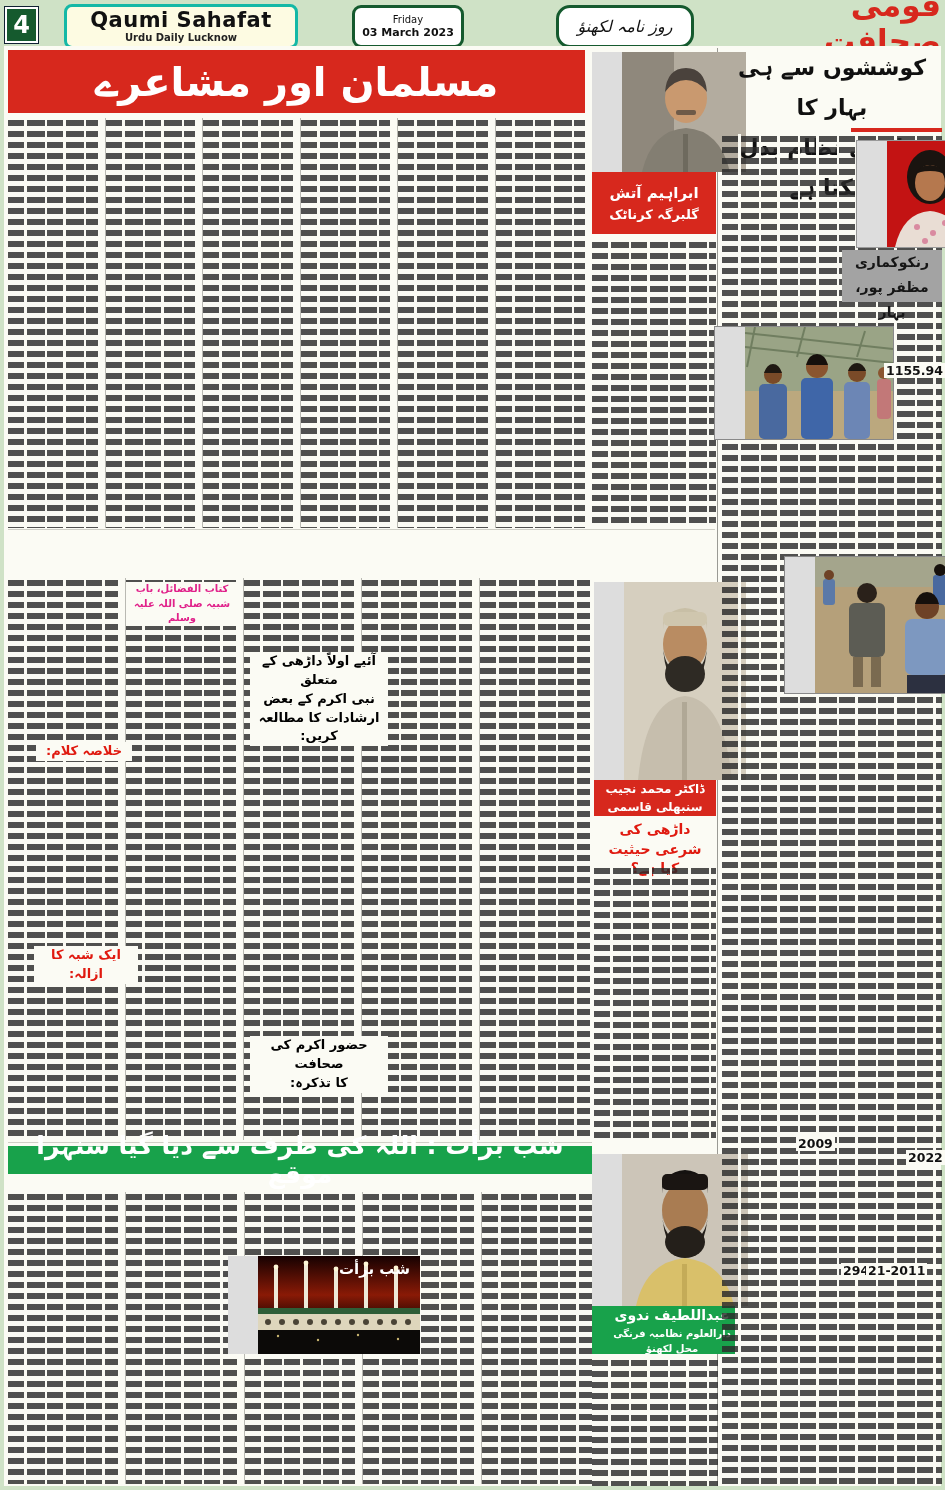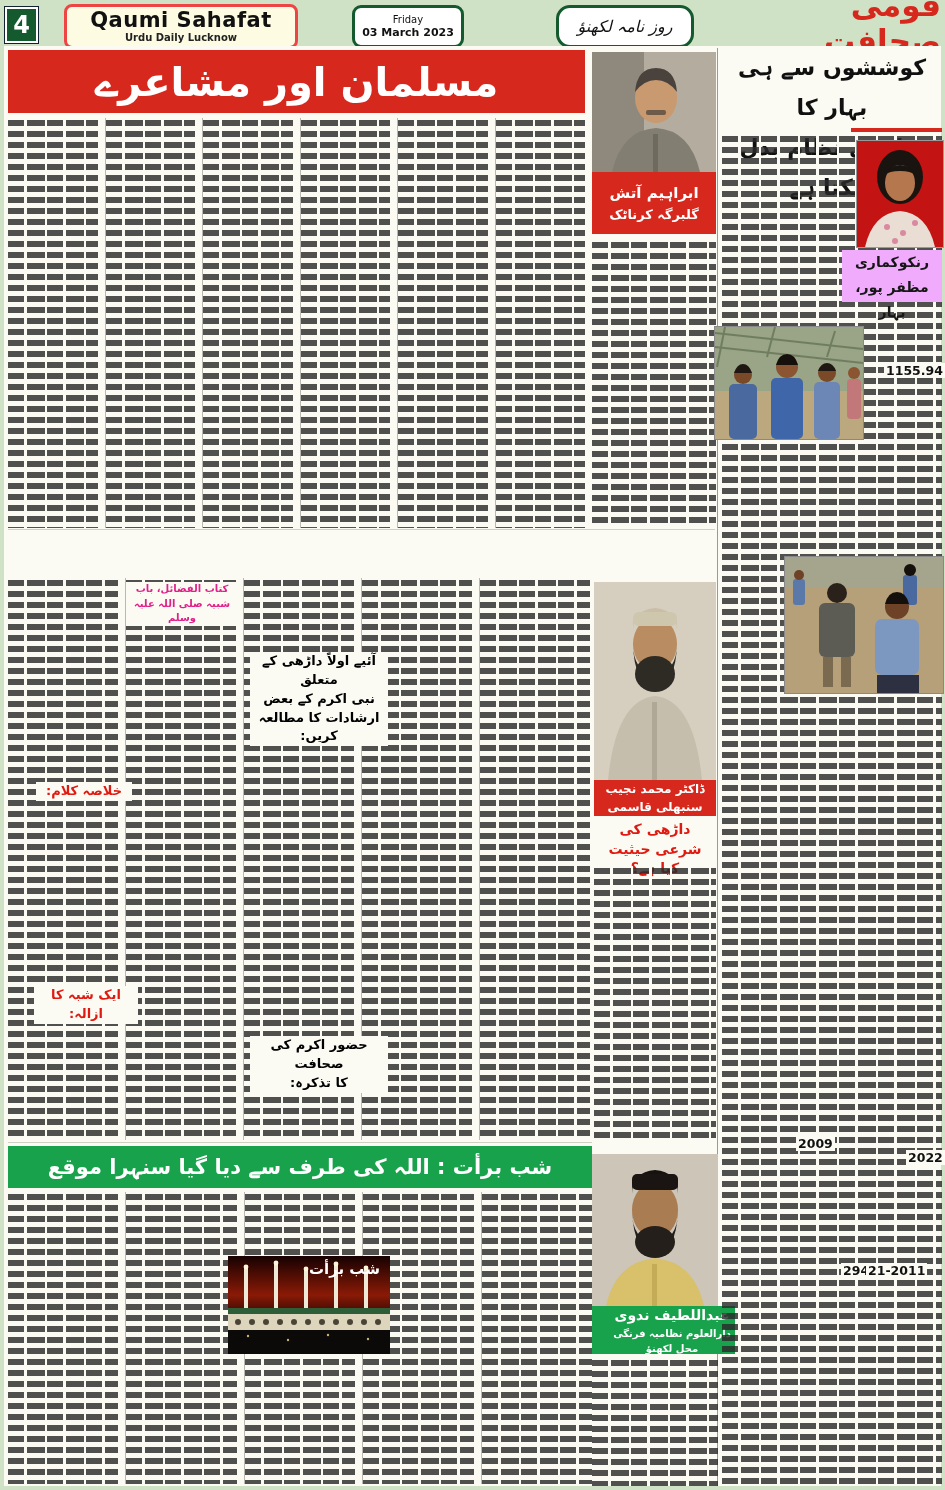--- a/index.html
+++ b/index.html
@@ -5,68 +5,68 @@
   html,body{margin:0;padding:0;}
   body{background:#9aa69a;font-family:"DejaVu Sans",sans-serif;}
   .page{position:relative;width:945px;height:1490px;background:#cfe2c6;overflow:hidden;margin:0 auto;}
   .abs{position:absolute;}
   .sheet{left:4px;top:46px;width:937px;height:1440px;background:#fbfbf4;}
 
   
   .pagenum{left:4px;top:6px;width:33px;height:36px;background:#155a2e;border:1px solid #123;color:#fff;
            font-size:24px;font-weight:bold;display:flex;align-items:center;justify-content:center;
            box-shadow:inset 0 0 0 2px #fff;}
-  .masthead{left:64px;top:4px;width:228px;height:39px;background:#fdfbe2;border:3px solid #ef4444;border-radius:8px;
+  .masthead{left:64px;top:4px;width:228px;height:39px;background:#fdfbe2;border:3px solid #14b8a6;border-radius:8px;
             display:flex;flex-direction:column;align-items:center;justify-content:center;line-height:1;}
   .masthead .t{font-size:21px;font-weight:bold;color:#111;letter-spacing:.5px;}
   .masthead .s{font-size:10px;font-weight:bold;color:#222;margin-top:2px;text-align:right;}
   .datebox{left:352px;top:5px;width:106px;height:37px;background:#fff;border:3px solid #155a2e;border-radius:9px;
            display:flex;flex-direction:column;align-items:center;justify-content:center;line-height:1.2;}
   .datebox .d1{font-size:10px;color:#111;}
   .datebox .d2{font-size:11px;font-weight:bold;color:#111;}
   .callig{left:556px;top:5px;width:132px;height:37px;background:#fff;border:3px solid #155a2e;border-radius:14px;
           display:flex;align-items:center;justify-content:center;font-size:16px;font-style:italic;color:#111;direction:rtl;}
   .urdu-mast{left:745px;top:0;width:196px;height:46px;color:#d7281d;font-size:31px;font-weight:bold;direction:rtl;
              display:flex;align-items:center;justify-content:center;}
 
   
   .band{color:#fff;font-weight:bold;direction:rtl;display:flex;align-items:center;justify-content:center;text-align:center;}
   .band.red{left:8px;top:50px;width:577px;height:63px;background:#d7281d;font-size:40px;}
   .band.blue{left:8px;top:532px;width:712px;height:40px;background:#32409b;font-size:22px;}
-  .band.green{left:8px;top:1146px;width:584px;height:42px;background:#18a24b;font-size:21px;}
+  .band.green{left:8px;top:1146px;width:584px;height:28px;background:#18a24b;font-size:25px;}
 
   .bihar-head{left:722px;top:48px;width:220px;height:82px;color:#101010;font-weight:bold;font-size:22px;line-height:40px;
               direction:rtl;text-align:center;}
   .bihar-rule{left:851px;top:128px;width:91px;height:4px;background:#d7281d;}
 
   
   .txt{background-image:
         repeating-linear-gradient(to right, rgba(251,251,244,0) 0 16px, rgba(251,251,244,1) 16px 19px,
                                   rgba(251,251,244,0) 19px 37px, rgba(251,251,244,1) 37px 39px),
         repeating-linear-gradient(to bottom, rgba(0,0,0,0) 0 2px, rgba(42,42,42,.82) 2px 8px, rgba(0,0,0,0) 8px 11px);}
   .cols{display:flex;gap:7px;}
   .cols .col{flex:1;}
   .cols .col + .col{border-left:1px solid #b9b9b2;}
   .vrule{width:1px;background:#9a9a94;}
   .hrule{height:1px;background:#cfcfc6;}
 
   
-  .photo{overflow:hidden;background:#ddd;}
+  .photo{overflow:hidden;background:#ddd;padding-left:30px;}
   .photo svg{display:block;}
   .cap{color:#fff;font-weight:bold;direction:rtl;text-align:center;display:flex;flex-direction:column;
        align-items:center;justify-content:center;line-height:1.5;}
   .cap.red{background:#d7281d;}
   .cap.green{background:#18a24b;padding-left:17px;}
   .cap .l1{font-size:15px;}
   .cap .l2{font-size:13px;}
-  .byline{direction:rtl;text-align:center;color:#161616;font-weight:bold;background:#f0abfc;line-height:1.8;font-size:14px;}
+  .byline{direction:rtl;text-align:center;color:#161616;font-weight:bold;background:#a3a3a3;line-height:1.8;font-size:14px;}
 
   
   .sub{direction:rtl;text-align:center;font-weight:bold;background:#fbfbf4;line-height:1.45;}
-  .sub.red{color:#e01a10;margin-top:40px;}
+  .sub.red{color:#e01a10;}
   .sub.magenta{color:#e0218a;font-weight:bold;}
   .kicker{direction:rtl;text-align:center;font-weight:bold;color:#e01a10;background:#fbfbf4;font-size:14px;line-height:1.4;}
   .numtag{position:absolute;background:#fbfbf4;color:#111;font-weight:bold;font-size:12.5px;padding:0 2px;}
   .mosque-label{position:absolute;right:10px;top:4px;color:#fff;font-size:15px;font-weight:bold;direction:rtl;}
 </style>
 </head>
 <body>
 
 <div class="page">
 

